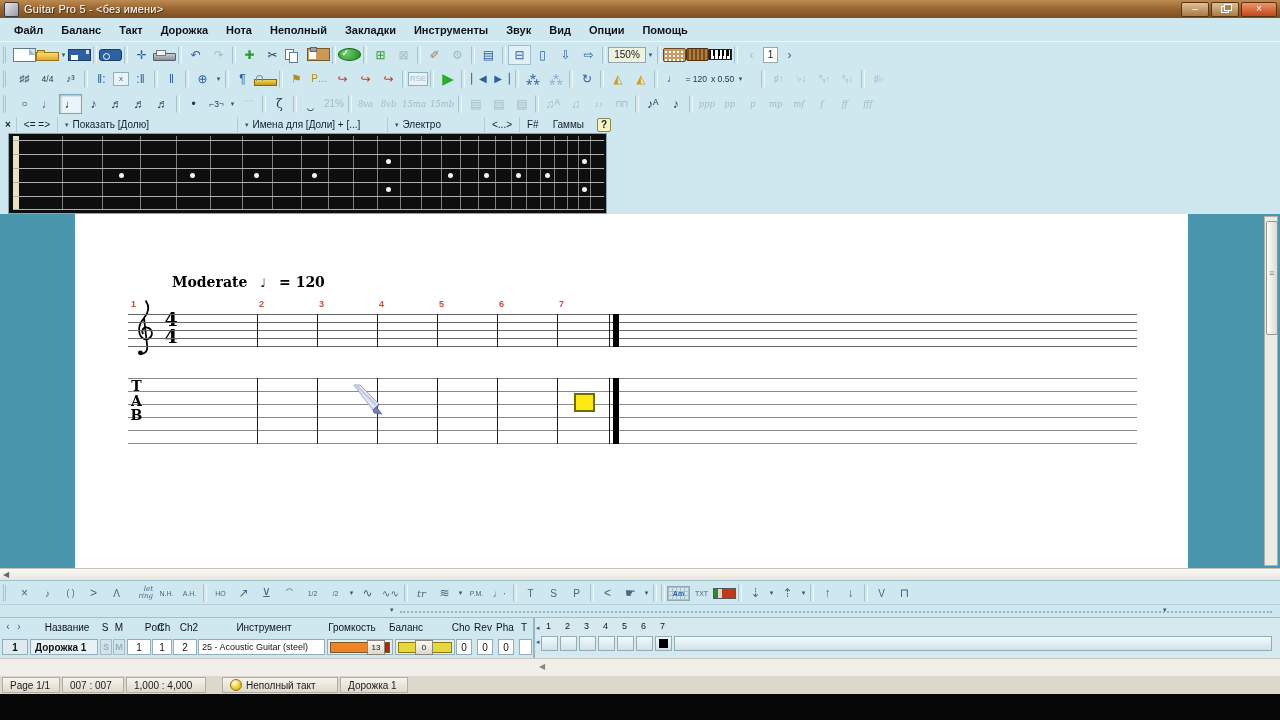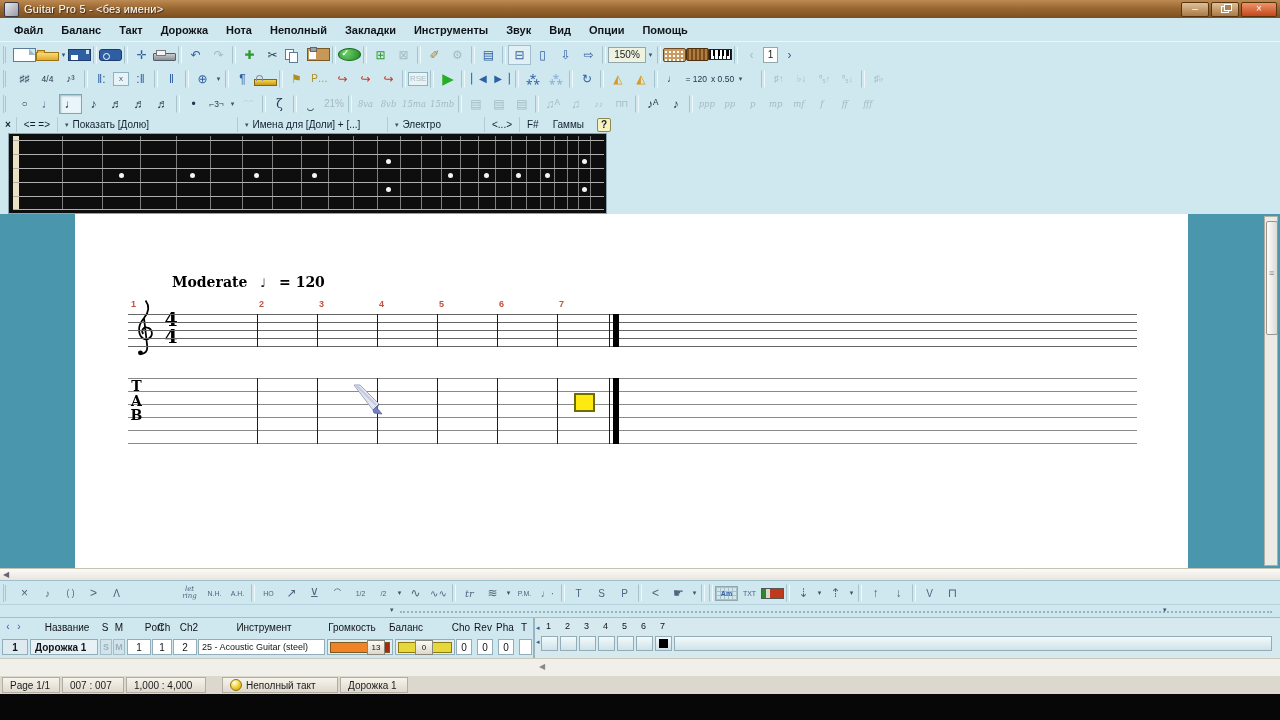--- a/index.html
+++ b/index.html
@@ -39,21 +39,21 @@
   .c-red{color:#cc3a22}.c-gold{color:#d79b20}.c-olive{color:#b08f20}.c-tan{color:#b07a30}
   .c-playgreen{color:#27ae27;font-size:15px}.c-blue2{color:#86aed8}.c-half{color:#5a6e92}.c-steel{color:#49677f}
   .sm{font-size:10px}.xs{font-size:8.5px}.xxs{font-size:7px;line-height:7px}
   .it{font-style:italic;font-family:"DejaVu Serif",serif}
   .boxed{border:1px solid #8fb0bd;background:#e9f3f6;height:14px;min-width:16px;font-size:8px}
   .pressed{background:#eaf5f9;border:1px solid #7fa6b5;box-shadow:inset 1px 1px 2px rgba(40,80,100,.35);}
   .on{background:#e2f0f5;border:1px solid #9fc0cc;}
   .mini{min-width:9px;font-size:7px;color:#3a5668;padding:0;}
   .zoombox{background:#eef3e0;border:1px solid #93a7ae;min-width:38px;height:16px;font-size:10px;color:#1a1a1a;padding:0 4px;}
   .pagebox{background:#fff;border:1px solid #93a7ae;min-width:15px;height:16px;font-size:10px;color:#1a1a1a;}
-  .w2{width:27px;white-space:normal;text-align:center;margin-left:48px;}
+  .w2{width:27px;white-space:normal;text-align:right;}
   .gridbtn{background:#fff linear-gradient(#9ab 1px,transparent 1px),#fff;border:1px solid #93a7ae;
     background-image:linear-gradient(#aac0c8 1px,transparent 1px),linear-gradient(90deg,#aac0c8 1px,transparent 1px);
     background-size:4px 4px;width:18px;height:15px;color:#2e5fa3;font-weight:bold;}
   
   .ic{position:relative;display:inline-block;}
   .ic-page{width:11px;height:14px;background:#fff;border:1px solid #5b7d9a;}
   .ic-page::after{content:"";position:absolute;right:0;top:0;border:3px solid #cfe7ee;border-left-color:#9ab8cc;border-bottom-color:#9ab8cc;}
   .ic-folder{width:14px;height:9px;background:linear-gradient(#f8dc74,#e0a830);border:1px solid #9a7414;margin-top:4px;}
   .ic-folder::before{content:"";position:absolute;left:0;top:-3px;width:6px;height:2px;background:#e8bc48;border:1px solid #9a7414;border-bottom:none;}
   .ic-floppy{width:12px;height:12px;background:#2e5fa3;border:1px solid #1b3c6c;}

